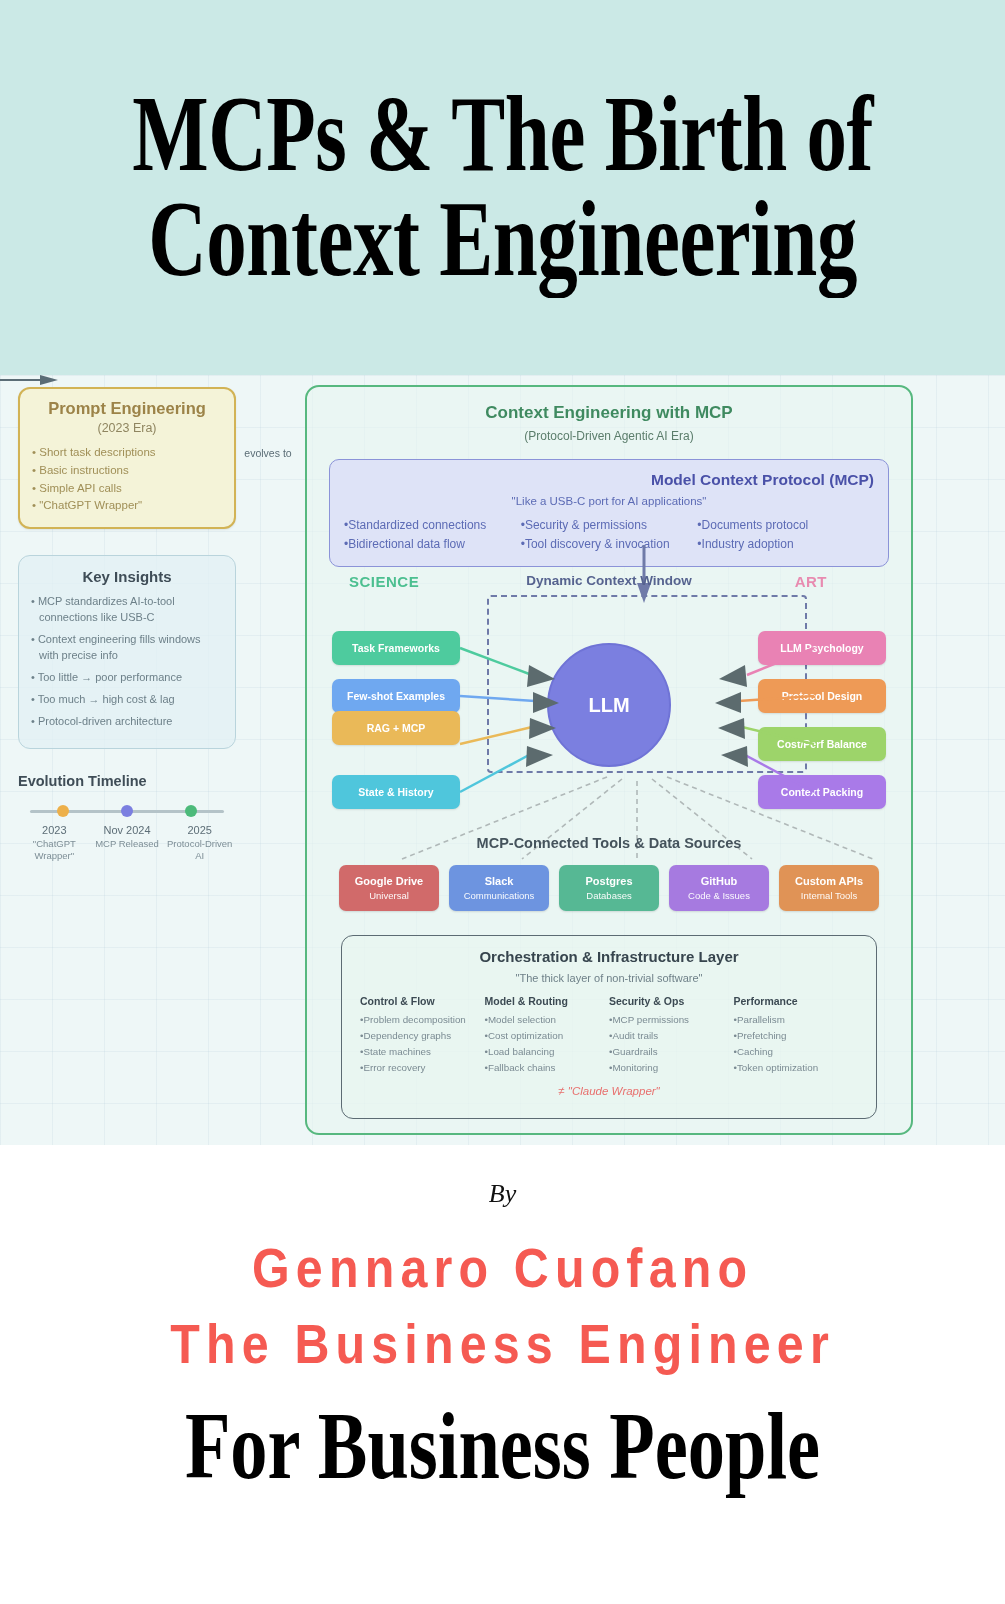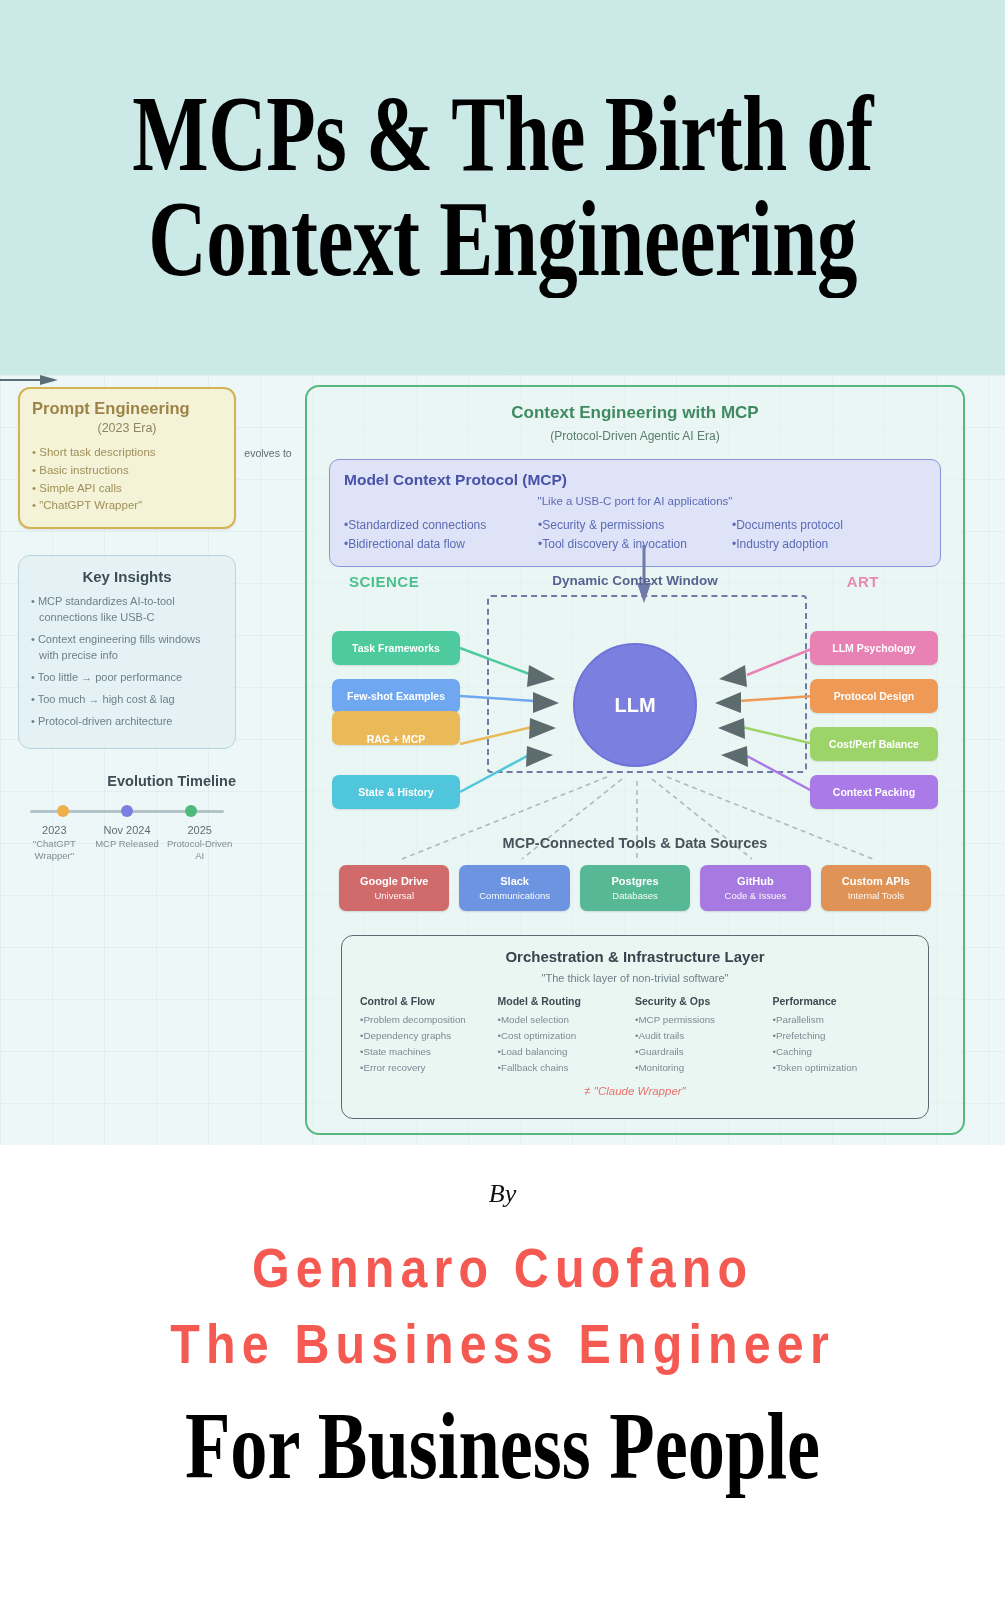--- a/index.html
+++ b/index.html
@@ -42,21 +42,21 @@
 
   
   .left-col { position: absolute; left: 18px; top: 12px; width: 218px; }
 
   .card { border-radius: 12px; padding: 10px 12px 12px; }
   .card-prompt {
     background: #f4f3d8; border: 2px solid #d2b355;
     box-shadow: 0 1px 2px rgba(0,0,0,0.08);
   }
   .card-prompt h3 {
-    color: #9c8348; font-size: 16.5px; font-weight: bold;
+    text-align: center; color: #9c8348; font-size: 16.5px; font-weight: bold;
     margin-bottom: 3px;
   }
   .card-prompt .era { text-align: center; color: #8f8560; font-size: 12.5px; margin-bottom: 9px; }
   .card-prompt ul { list-style: none; }
   .card-prompt li { color: #a08f57; font-size: 11.5px; line-height: 1.55; }
   .card-prompt li::before { content: "\2022  "; }
 
   .card-insights {
     background: rgba(225,240,244,0.75);
     border: 1px solid #b9d4dc;
@@ -68,21 +68,21 @@
   }
   .card-insights ul { list-style: none; }
   .card-insights li {
     color: #6d8089; font-size: 11px; line-height: 1.45; margin-bottom: 6px;
     padding-left: 8px; text-indent: -8px;
   }
   .card-insights li::before { content: "\2022  "; }
 
   .timeline-wrap { margin-top: 24px; }
   .timeline-wrap h3 {
-    text-align: right; color: #3f4d57; font-size: 14.5px; font-weight: bold;
+    text-align: left; color: #3f4d57; font-size: 14.5px; font-weight: bold;
     margin-bottom: 16px;
   }
   .tl-track { position: relative; height: 12px; margin: 0 12px; }
   .tl-line {
     position: absolute; left: 0; right: 0; top: 5px; height: 3px;
     background: #b4c3c8; border-radius: 2px;
   }
   .tl-dot {
     position: absolute; top: 0; width: 12px; height: 12px; border-radius: 50%;
     transform: translateX(-50%);
@@ -95,35 +95,35 @@
   .evolves {
     position: absolute; left: 238px; top: 72px; width: 60px;
     font-size: 10.5px; color: #5b6d76; text-align: center;
   }
   .evolves-arrow {
     position: absolute; left: 238px; top: 92px; width: 58px; height: 10px;
   }
 
   
   .panel {
-    position: absolute; left: 305px; top: 10px; width: 660px; height: 750px;
+    position: absolute; left: 305px; top: 10px; width: 608px; height: 750px;
     border: 2.5px solid #57b87f; border-radius: 14px;
     background: rgba(232,246,240,0.55);
   }
   .panel-title {
     text-align: center; color: #3f8a60; font-weight: bold; font-size: 17px;
     margin-top: 16px;
   }
   .panel-sub { text-align: center; color: #5b7d6b; font-size: 12px; margin-top: 6px; }
 
   .mcp-box {
     margin: 16px 22px 0; border: 1.5px solid #8b93d8; border-radius: 10px;
     background: #dee3f7; padding: 11px 14px 12px;
   }
-  .mcp-box h4 { text-align: left; color: #4a51a8; font-size: 15.5px; font-weight: bold; }
+  .mcp-box h4 { text-align: right; color: #4a51a8; font-size: 15.5px; font-weight: bold; }
   .mcp-box .quote { text-align: center; color: #5c6bb5; font-size: 11.5px; margin: 6px 0 9px; }
   .mcp-cols { display: flex; }
   .mcp-cols ul { flex: 1; list-style: none; }
   .mcp-cols li { color: #5c6bb5; font-size: 12px; line-height: 1.6; }
   .mcp-cols li::before { content: "\2022 "; }
 
   
   .sa-row {
     position: absolute; left: 22px; right: 22px; top: 186px; height: 22px;
   }
@@ -329,21 +329,21 @@
     <div class="llm-circle">
       <span>LLM</span>
     </div>
 
     <div class="chip left" id="chipL0" style="top: 244px; background: rgb(78, 203, 158);">
       <span>Task Frameworks</span>
     </div>
     <div class="chip left" id="chipL1" style="top: 292px; background: rgb(111, 168, 240);">
       <span>Few-shot Examples</span>
     </div>
-    <div class="chip left" id="chipL2" style="top: 324px; background: rgb(234, 185, 88); align-items: flex-end;">
+    <div class="chip left" id="chipL2" style="top: 324px; background: rgb(234, 185, 88);">
       <span>RAG + MCP</span>
     </div>
     <div class="chip left" id="chipL3" style="top: 388px; background: rgb(79, 198, 220);">
       <span>State &amp; History</span>
     </div>
 
     <div class="chip right" id="chipR0" style="top: 244px; background: rgb(233, 130, 180);">
       <span>LLM Psychology</span>
     </div>
     <div class="chip right" id="chipR1" style="top: 292px; background: rgb(238, 154, 86);">

